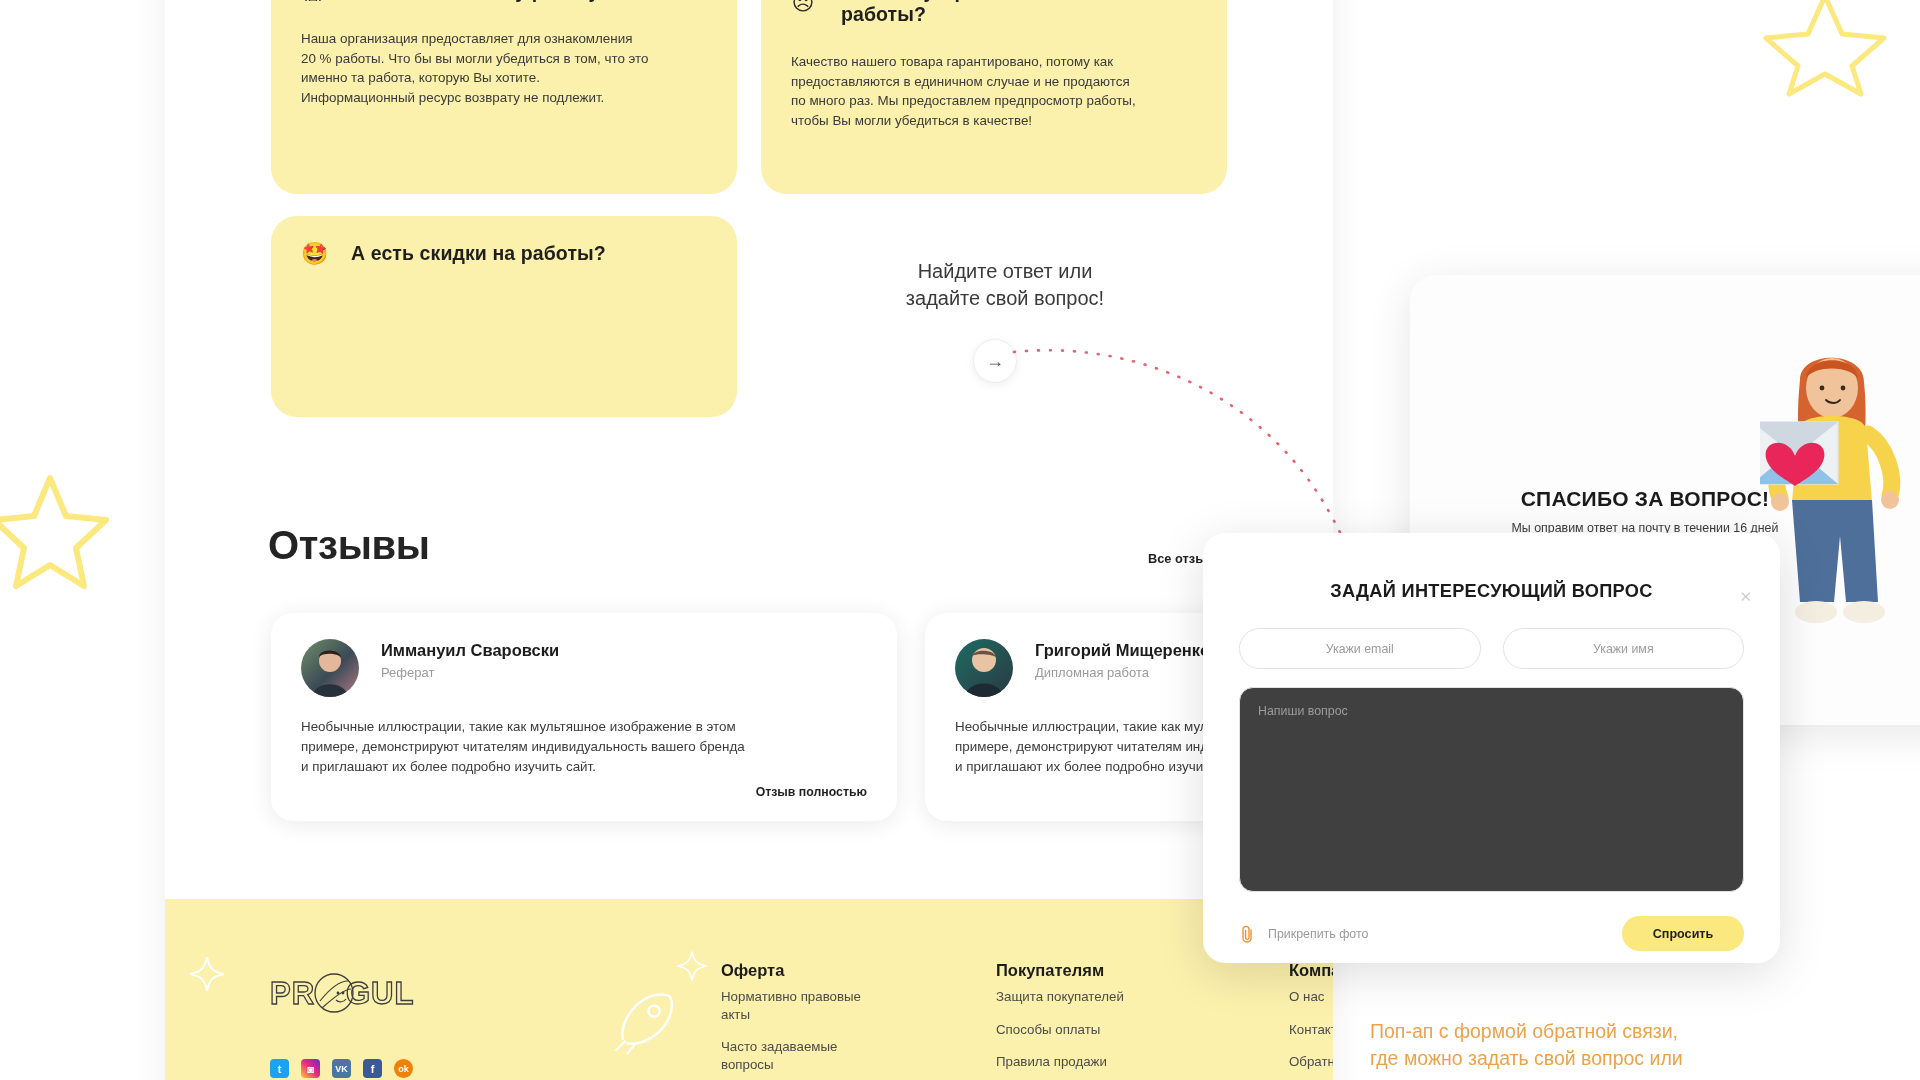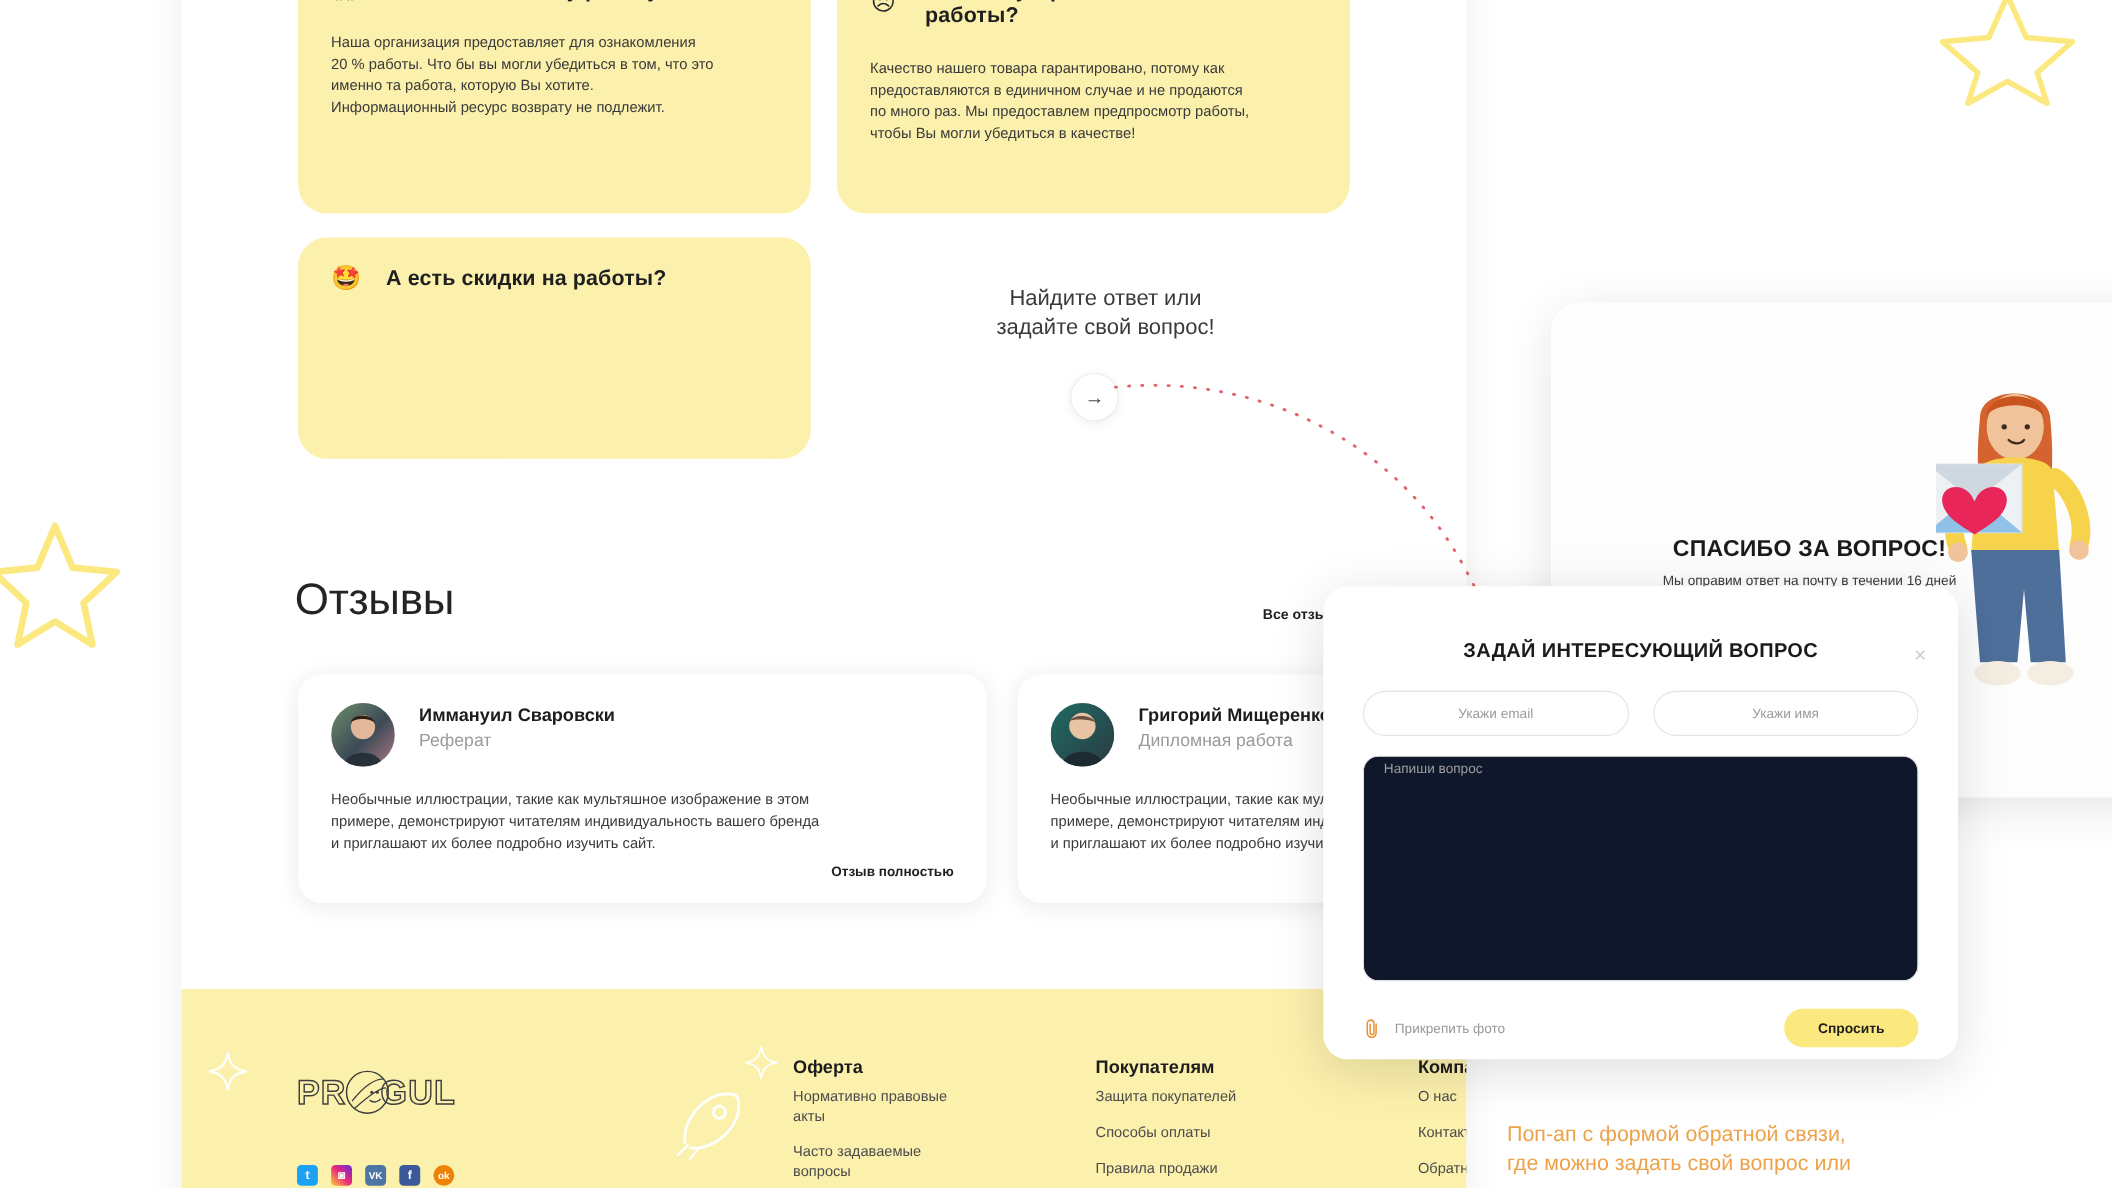--- a/index.html
+++ b/index.html
@@ -52,39 +52,39 @@
     display: flex; align-items: center; justify-content: center;
     color: #4a4a4a; font-size: 18px; cursor: pointer;
   }
 
   
   .dotted-path { position: absolute; left: 1010px; top: 330px; pointer-events: none; }
 
   
   .reviews-title {
     position: absolute; left: 268px; top: 523px;
-    font-size: 40px; font-weight: 400; color: #242424; letter-spacing: -.3px;
+    font-size: 40px; font-weight: 700; color: #242424; letter-spacing: -.3px;
   }
   .all-reviews-link {
     position: absolute; left: 1148px; top: 551px;
     font-size: 12.8px; font-weight: 700; color: #1f1f1f; cursor: pointer;
   }
   .review-card {
     position: absolute; top: 613px;
     width: 626px; height: 208px;
     background: #fff; border-radius: 22px;
     box-shadow: 0 3px 22px rgba(0,0,0,.085);
     padding: 26px 30px;
   }
   #review-card-1 { left: 271px; }
   #review-card-2 { left: 925px; }
   .review-top { display: flex; gap: 22px; }
   .avatar { width: 58px; height: 58px; border-radius: 50%; flex: 0 0 58px; overflow:hidden; }
   .review-name { font-size: 16.5px; font-weight: 700; color: #1c1c1c; margin-top: 2px; }
-  .review-role { font-size: 16px; color: #9a9a9a; margin-top: 5px; }
+  .review-role { font-size: 13px; color: #9a9a9a; margin-top: 5px; }
   .review-text {
     margin-top: 20px; font-size: 13.4px; line-height: 1.5; color: #3b3b3b;
     white-space: pre-line;
   }
   .review-more {
     position: absolute; right: 30px; bottom: 22px;
     font-size: 12.3px; font-weight: 700; color: #1f1f1f; cursor: pointer; text-align: center;
   }
 
   
@@ -144,22 +144,22 @@
   }
   .popup-row { display: flex; gap: 22px; margin-top: 26px; }
   .inp {
     flex: 1; height: 41px; border: 1px solid #e2e2e2; border-radius: 22px;
     background: #fff; font-size: 12.4px; color: #9c9c9c; text-align: center;
     font-family: "Liberation Sans", sans-serif; outline: none;
   }
   .inp::placeholder { color: #9c9c9c; }
   .ta {
     width: 100%; height: 205px; margin-top: 18px;
-    border: 1px solid #e2e2e2; border-radius: 14px; background: #0f172a;
-    font-size: 12.4px; color: #9c9c9c; padding: 4px 18px; resize: none;
+    border: 1px solid #e2e2e2; border-radius: 14px; background: #404040;
+    font-size: 12.4px; color: #9c9c9c; padding: 16px 18px; resize: none;
     font-family: "Liberation Sans", sans-serif; outline: none;
   }
   .ta::placeholder { color: #9c9c9c; }
   .popup-foot { display: flex; align-items: center; justify-content: space-between; margin-top: 20px; }
   .attach { display: flex; align-items: center; gap: 13px; cursor: pointer; }
   .attach-label { font-size: 12.4px; color: #9a9a9a; }
   .ask-btn {
     width: 122px; height: 35px; border: none; border-radius: 19px;
     background: #fbe87e; font-size: 12.6px; font-weight: 700; color: #1f1f1f;
     cursor: pointer; font-family: "Liberation Sans", sans-serif;

